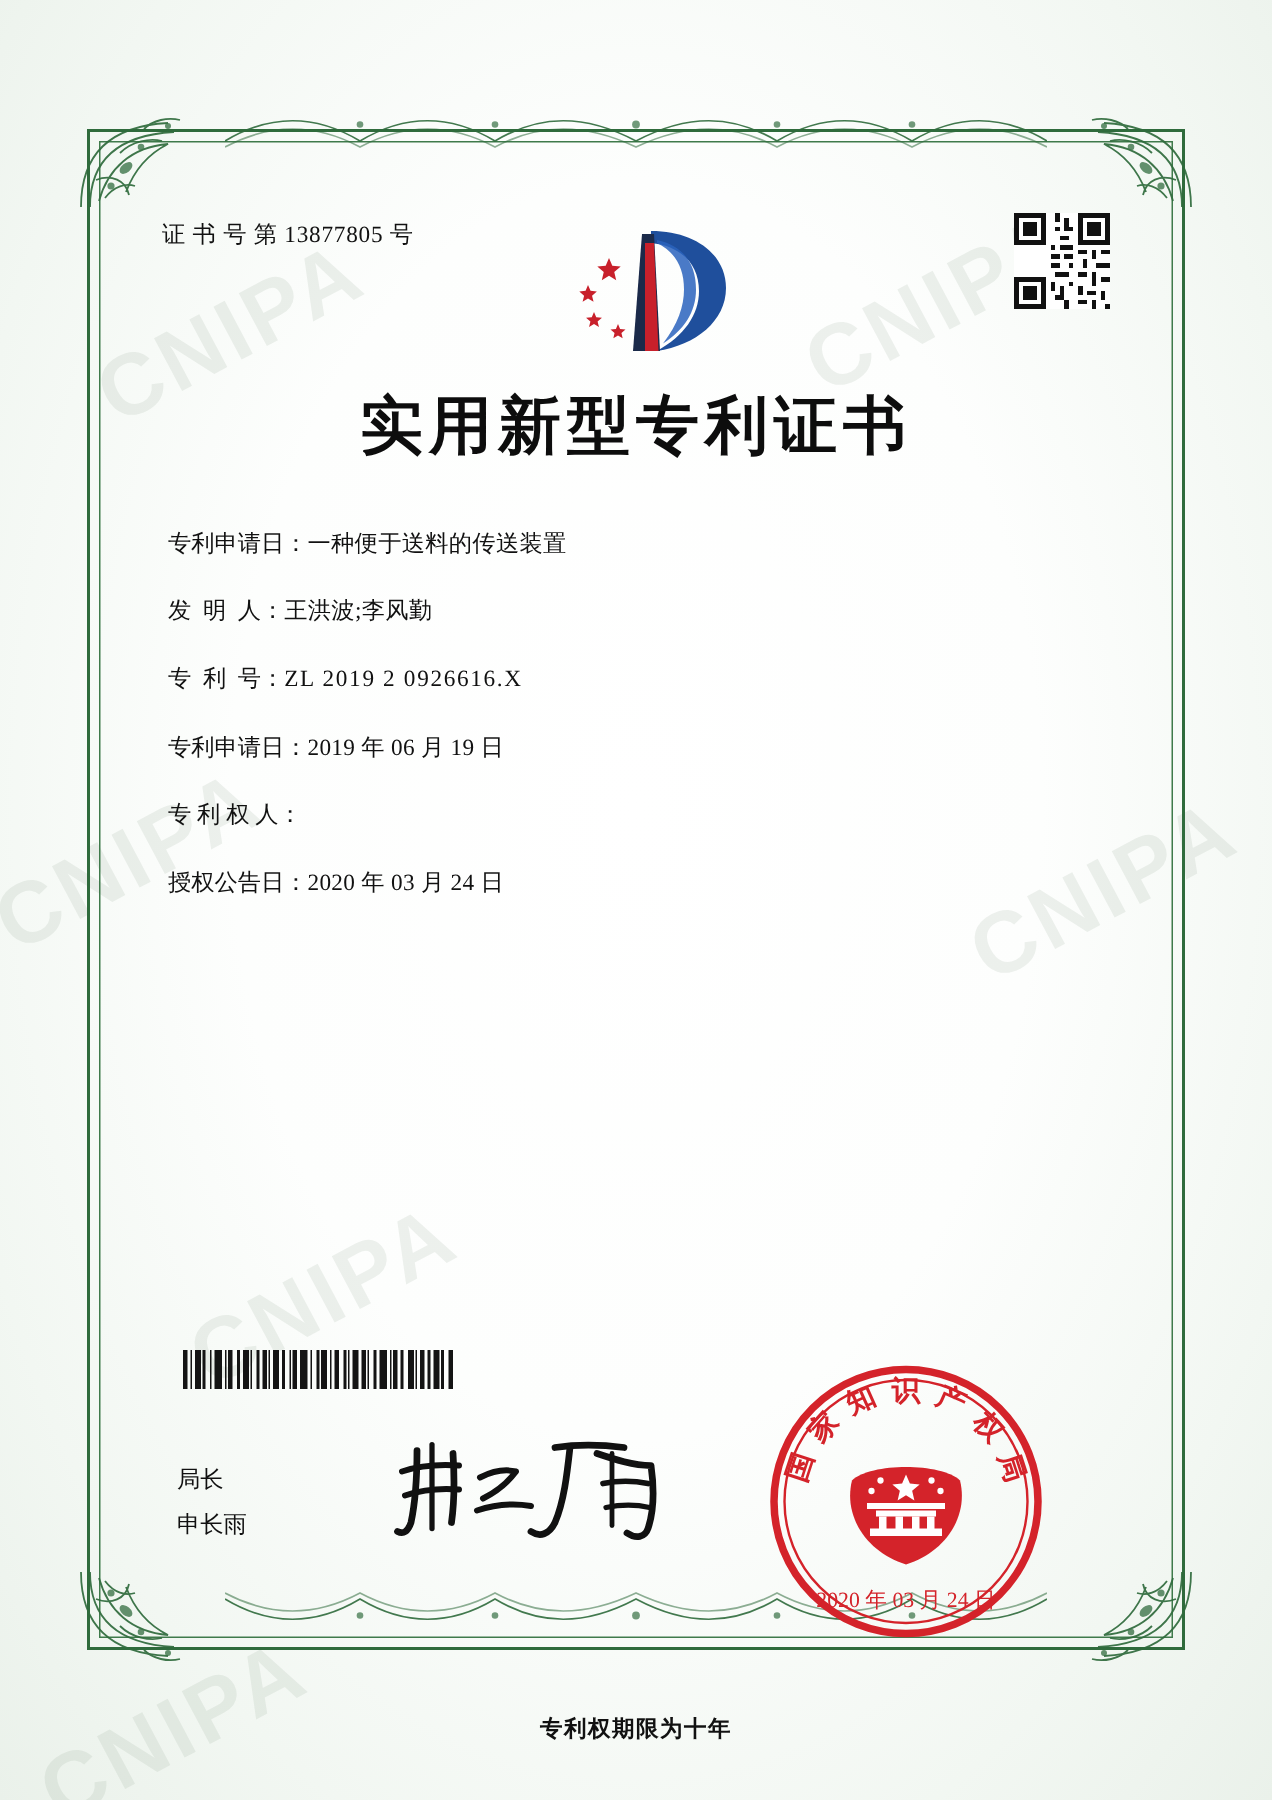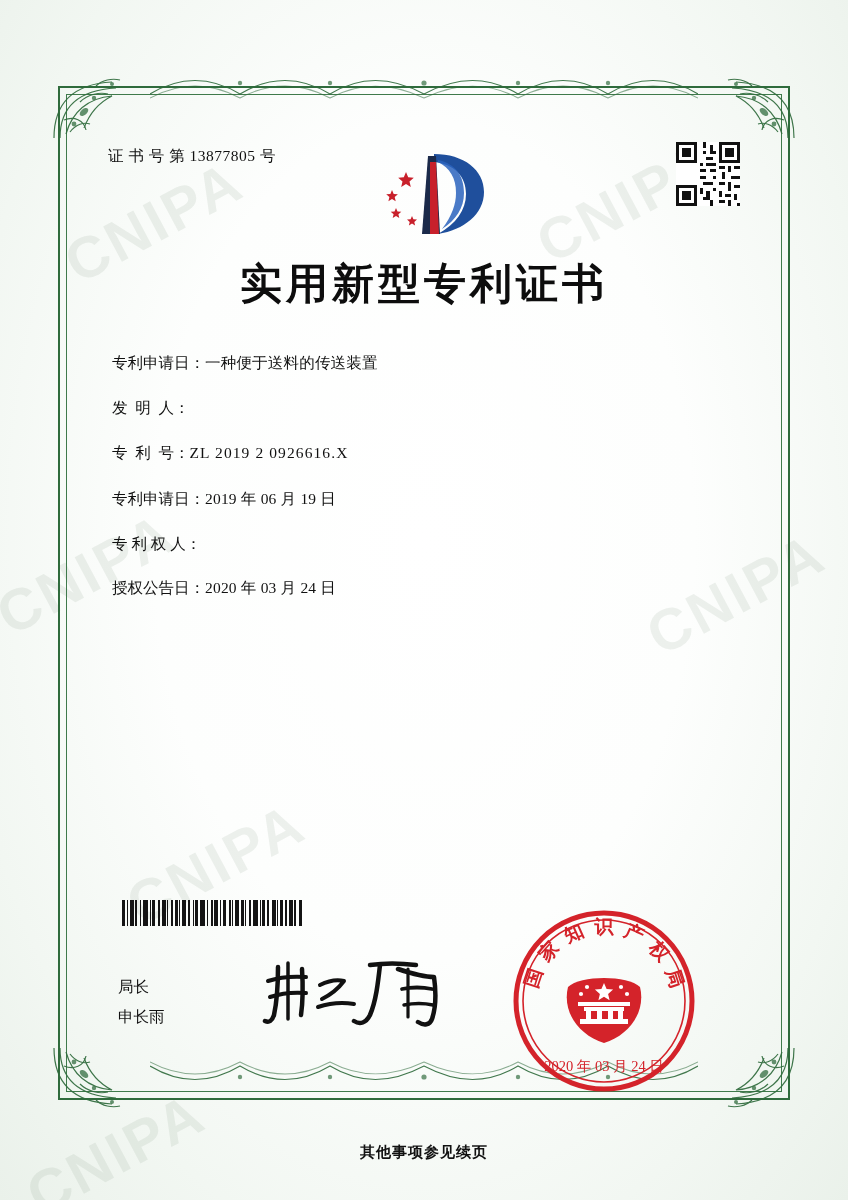--- a/index.html
+++ b/index.html
@@ -442,20 +442,21 @@
 
   <div class="title">实用新型专利证书</div>
 
   <div class="fields">
     <div class="field-row">
       <span class="field-label">专利申请日：</span>
       <span class="field-value">一种便于送料的传送装置</span>
     </div>
     <div class="field-row">
       <span class="field-label">发  明  人：</span>
+      <span class="field-value">王洪波;李风勤</span>
     </div>
     <div class="field-row">
       <span class="field-label">专  利  号：</span>
       <span class="field-value mono">ZL 2019 2 0926616.X</span>
     </div>
     <div class="field-row">
       <span class="field-label">专利申请日：</span>
       <span class="field-value">2019 年 06 月 19 日</span>
     </div>
     <div class="field-row">
@@ -607,15 +608,15 @@
         <text x="96" y="96" text-anchor="middle" transform="rotate(-24 96 96) translate(0,-68)">知</text>
         <text x="96" y="96" text-anchor="middle" transform="rotate(0 96 96) translate(0,-68)">识</text>
         <text x="96" y="96" text-anchor="middle" transform="rotate(24 96 96) translate(0,-68)">产</text>
         <text x="96" y="96" text-anchor="middle" transform="rotate(48 96 96) translate(0,-68)">权</text>
         <text x="96" y="96" text-anchor="middle" transform="rotate(72 96 96) translate(0,-68)">局</text>
       </g>
       <text x="96" y="166" text-anchor="middle" fill="#d4232a" font-family="Liberation Serif, serif" font-size="14.5">2020 年 03 月 24 日</text>
     </svg>
   </div>
 
-  <div class="footnote">其他事项参见续页</div>
+  <div class="footnote">专利权期限为十年</div>
 
 </div>
 
 </body></html>

